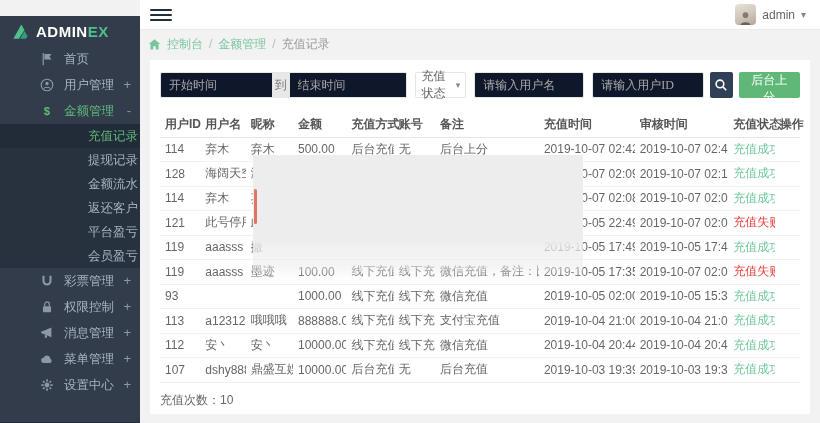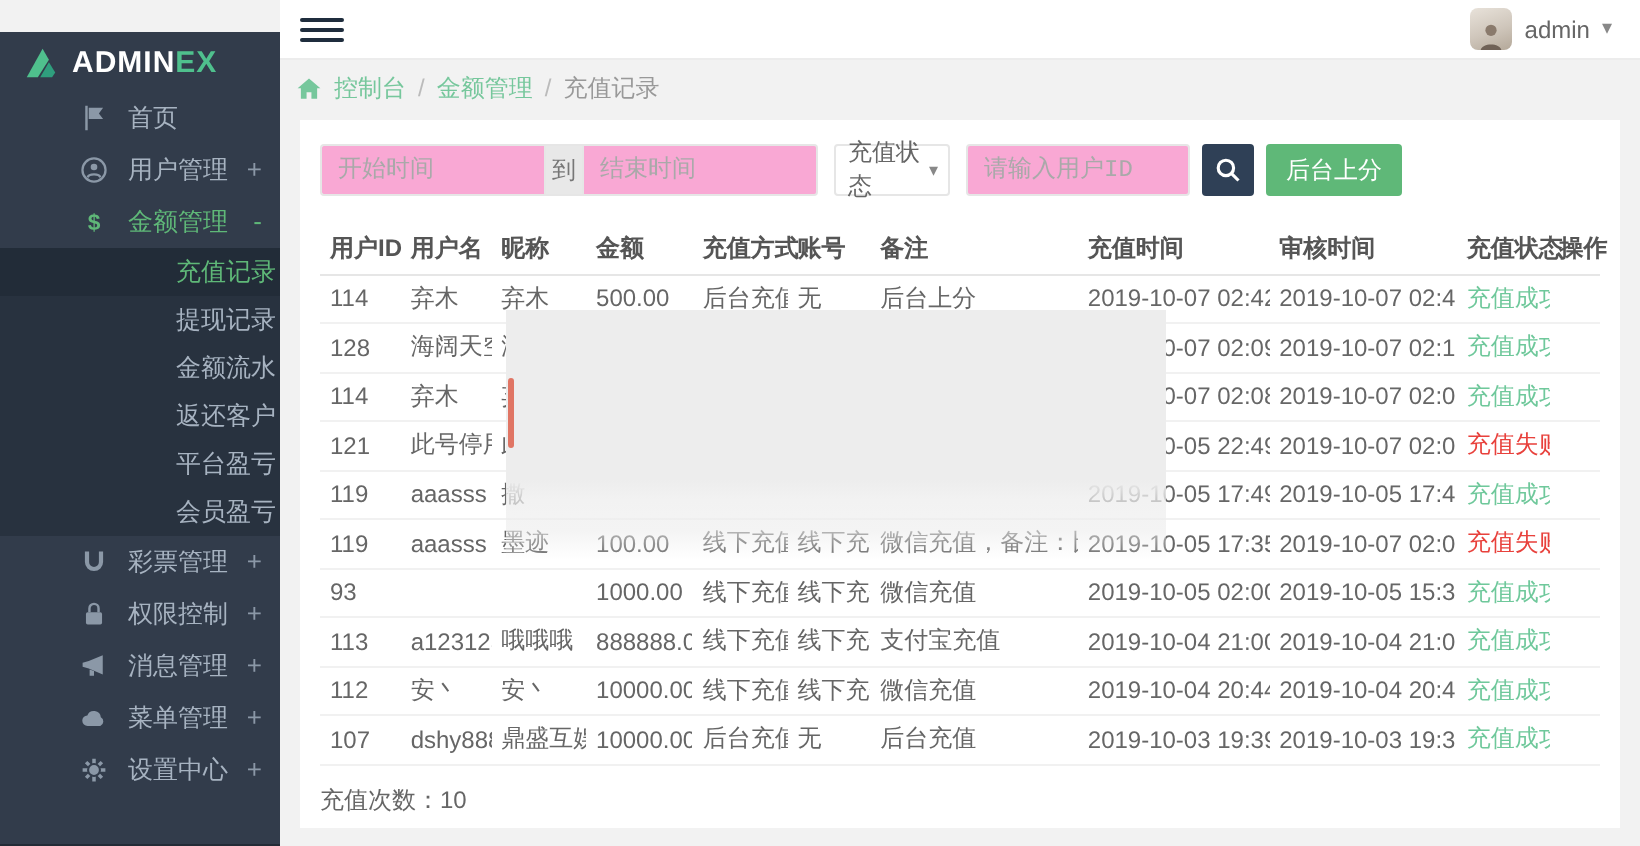--- a/index.html
+++ b/index.html
@@ -33,21 +33,21 @@
   .avatar svg { width:15px; height:15px; }
   .caret { font-size:10px; color:#888; }
   .breadcrumb { height:28px; display:flex; align-items:center; padding:0 8px; color:#999; gap:6px; }
   .bc-link { color:#76c79c; cursor:pointer; }
   .bc-sep { color:#bbb; }
   .bc-home { width:13px; height:13px; color:#76c79c; }
   .bc-home svg { width:13px; height:13px; display:block; }
   .card { margin:2px 10px 0 10px; background:#fff; height:354px; padding:12px 10px 0 10px; position:relative; }
   
   .filters { display:flex; align-items:center; height:26px; margin-bottom:14px; }
-  .inp { height:26px; border:1px solid #e6e6e6; border-radius:2px; padding:0 8px; font-size:12px; color:#666; background:#f9a8d4; outline:none; font-family:Liberation Mono, monospace; }
+  .inp { height:26px; border:1px solid #e6e6e6; border-radius:2px; padding:0 8px; font-size:12px; color:#666; background:#0f172a; outline:none; font-family:Liberation Serif, serif; }
   .inp::placeholder { color:#a9a9a9; }
   .inp-start { width:112px; border-right:none; border-radius:2px 0 0 2px; }
   .addon { width:20px; height:26px; background:#e8e8e8; border:1px solid #e6e6e6; color:#777; display:flex; align-items:center; justify-content:center; }
   .inp-end { width:117px; border-left:none; border-radius:0 2px 2px 0; }
   .sel { width:58px; height:26px; border:1px solid #e6e6e6; border-radius:2px; margin-left:8px; display:flex; align-items:center; justify-content:space-between; padding:0 5px 0 6px; color:#666; cursor:pointer; background:#fff; }
   .sel .caret { font-size:9px; }
   .inp-uname { width:110px; margin-left:8px; }
   .inp-uid { width:112px; margin-left:8px; }
   .btn-search { width:26px; height:26px; background:#2F4056; border:none; border-radius:2px; margin-left:6px; cursor:pointer; display:flex; align-items:center; justify-content:center; }
   .btn-search svg { width:14px; height:14px; }
@@ -199,20 +199,21 @@
 
   <div class="card">
     <div class="filters">
       <input class="inp inp-start" placeholder="开始时间" style="">
       <span class="addon">到</span>
       <input class="inp inp-end" placeholder="结束时间" style="">
       <div class="sel">
         <span>充值状态</span>
         <span class="caret">▾</span>
       </div>
+      <input class="inp inp-uname" placeholder="请输入用户名" style="">
       <input class="inp inp-uid" placeholder="请输入用户ID" style="">
       <button class="btn-search">
         <svg viewBox="0 0 16 16">
             <circle cx="6.8" cy="6.8" r="4.4" fill="none" stroke="#fff" stroke-width="1.8"></circle>
             <path d="M10.2 10.2L14 14" stroke="#fff" stroke-width="1.8"></path>
           </svg>
       </button>
       <button class="btn-green">后台上分</button>
     </div>
 

